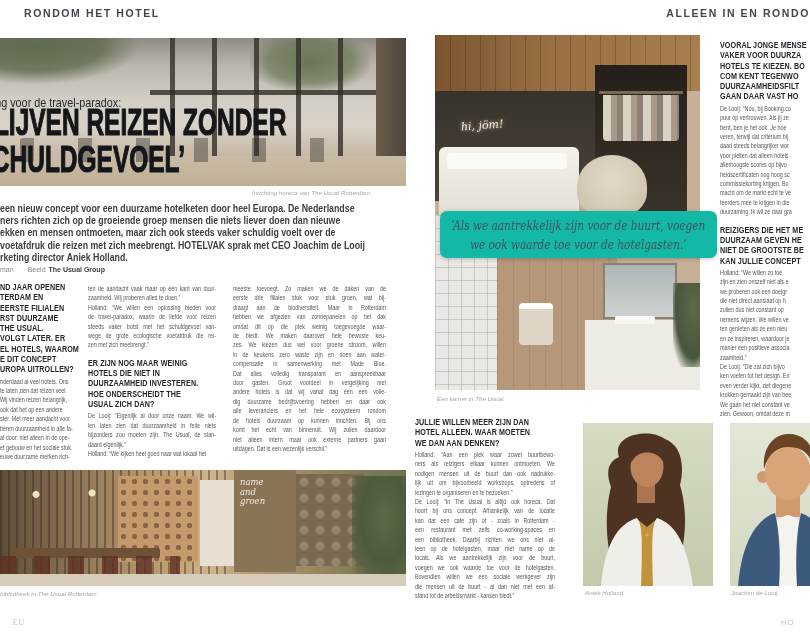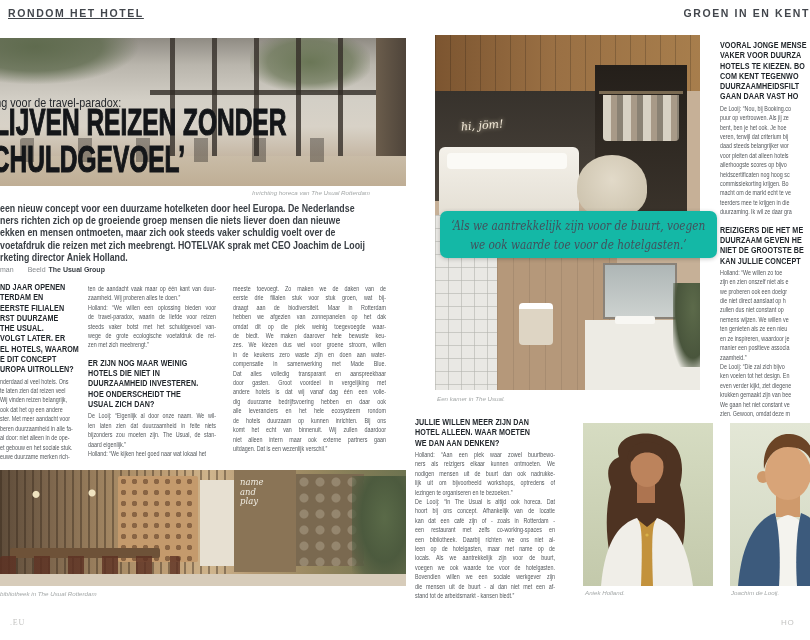--- a/index.html
+++ b/index.html
@@ -3,21 +3,21 @@
 <meta charset="utf-8">
 <style>
   html,body{margin:0;padding:0;background:#fff;}
   .spread{position:relative;width:810px;height:640px;background:#ffffff;overflow:hidden;
           font-family:"Liberation Sans",sans-serif;}
   .layer{position:absolute;}
 
   
   .pageheader{position:absolute;top:7px;font-size:10.5px;font-weight:bold;letter-spacing:1.6px;
               color:#42464c;white-space:nowrap;}
-  .pageheader.left{left:8px;text-decoration:underline;}
+  .pageheader.left{left:24px;}
   .pageheader.right{right:0;}
   .pagefooter{position:absolute;top:618px;font-size:8px;letter-spacing:0.8px;color:#c3c3c1;white-space:nowrap;}
   .footer-left{left:10px;font-family:Liberation Serif, serif;}
   .footer-right{left:781px;}
 
   
   .photo{position:absolute;overflow:hidden;}
   .photo-top{left:0;top:38px;width:406px;height:148px;background:#cfcac1;}
   .photo-bottom{left:0;top:470px;width:406px;height:116px;background:#b89a74;}
   .photo-room{left:435px;top:35px;width:265px;height:355px;background:#c6b097;}
@@ -140,21 +140,21 @@
   .portrait{position:absolute;overflow:hidden;}
   .p-aniek{left:583px;top:423px;width:130px;height:163px;}
   .p-joachim{left:730px;top:423px;width:80px;height:163px;}
 </style>
 </head>
 <body>
 
 <div class="spread">
 
   <div class="pageheader left">RONDOM HET HOTEL</div>
-  <div class="pageheader right">GROEN IN EN KENT</div>
+  <div class="pageheader right">ALLEEN IN EN RONDO</div>
 
   <div class="photo photo-top">
     <div class="layer pt-base"></div>
     <div class="layer pt-plant1"></div>
     <div class="layer pt-plant2"></div>
     <div class="layer pt-frames"></div>
     <div class="layer pt-beam"></div>
     <div class="layer pt-right"></div>
     <div class="layer pt-floor"></div>
     <div class="layer pt-chairs"></div>
@@ -275,21 +275,21 @@
     <div class="layer pb-door"></div>
     <div class="layer pb-signwall"></div>
     <div class="layer pb-shelves"></div>
     <div class="layer pb-plant"></div>
     <div class="layer pb-table"></div>
     <div class="layer pb-chairs"></div>
     <div class="layer pb-floor"></div>
     <div class="layer pb-sign">
         <div>name</div>
         <div>and</div>
-        <div>play</div>
+        <div>groen</div>
       </div>
   </div>
   <div class="caption cap-bottom">bibliotheek in The Usual Rotterdam</div>
 
   <div class="photo photo-room">
     <div class="layer pr-ceiling"></div>
     <div class="layer pr-wall"></div>
     <div class="layer pr-wardrobe"></div>
     <div class="layer pr-shelf"></div>
     <div class="layer pr-clothes"></div>

